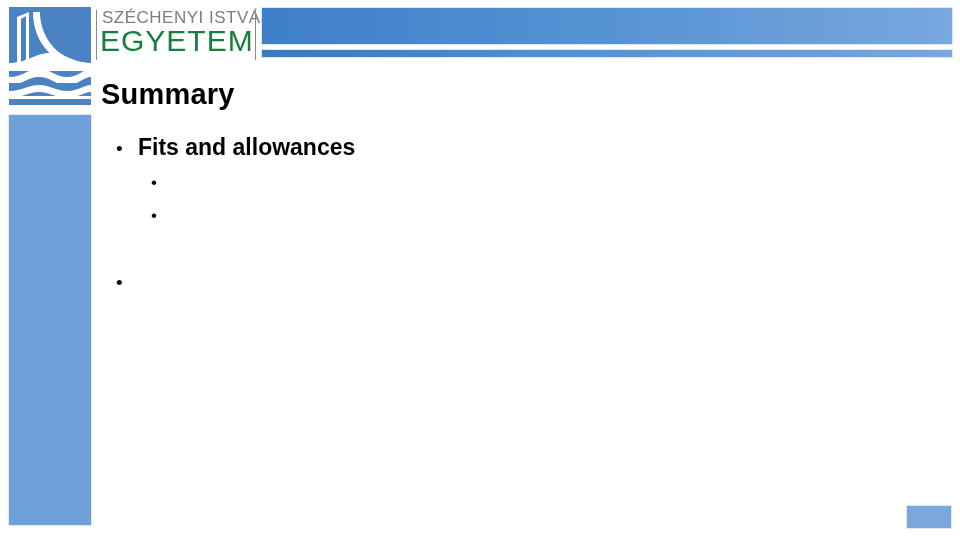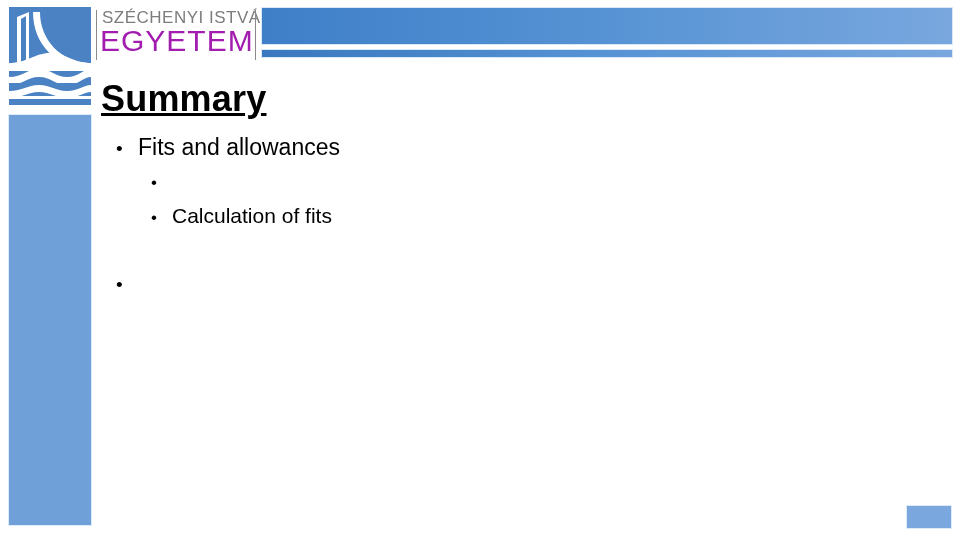--- a/index.html
+++ b/index.html
@@ -46,21 +46,21 @@
     color: #7d7d7d;
     font-family: "Liberation Sans", sans-serif;
     white-space: nowrap;
   }
   .logo-line-bottom {
     position: absolute;
     left: 4px;
     top: 18px;
     font-size: 30px;
     letter-spacing: 1px;
-    color: #a21caf;
+    color: #15803d;
     font-family: "Liberation Sans", sans-serif;
     white-space: nowrap;
   }
   .logo-rule {
     position: absolute;
     width: 1px;
     background: #8a8a8a;
   }
   .logo-rule-left  { left: 0px;   top: 4px;  height: 50px; }
   .logo-rule-right { left: 159px; top: 4px;  height: 50px; }
@@ -104,26 +104,25 @@
     height: 22px;
     background: #7aa8de;
     box-shadow: 0 0 0 1px rgba(219,233,248,0.95);
   }
 
   
   .slide-title {
     position: absolute;
     left: 101px;
     top: 78px;
-    font-size: 36px;
+    font-size: 29px;
     font-weight: bold;
     color: #000000;
     letter-spacing: 0.2px;
     white-space: nowrap;
-    text-decoration: underline;
   }
 
   .content {
     position: absolute;
     left: 101px;
     top: 130px;
     width: 820px;
   }
   .bullet-row {
     display: flex;
@@ -147,21 +146,21 @@
     color: #000000;
   }
   .bullet-row.level1 .bullet-glyph {
     font-size: 19px;
     width: 22px;
   }
   .bullet-row.level2 .bullet-glyph {
     font-size: 17px;
     width: 21px;
   }
-  .bullet-text { flex: 0 0 auto; }
+  .bullet-text { flex: 0 0 auto; font-weight: bold; }
   .spacer-gap { height: 34px; }
 </style>
 </head>
 <body>
 
 <div class="slide">
 
   <div class="logo-mark">
     <svg width="82" height="98" viewBox="0 0 82 98" xmlns="http://www.w3.org/2000/svg">
       <rect x="0" y="0" width="82" height="62" fill="#4a82c4"></rect>
@@ -198,21 +197,20 @@
       <span class="bullet-glyph">•</span>
       <span class="bullet-text">Fits and allowances</span>
     </div>
 
     <div class="bullet-row level2">
       <span class="bullet-glyph">•</span>
     </div>
 
     <div class="bullet-row level2">
       <span class="bullet-glyph">•</span>
-      <span class="bullet-text">Calculation of fits</span>
     </div>
 
     <div class="spacer-gap"></div>
 
     <div class="bullet-row level1">
       <span class="bullet-glyph">•</span>
     </div>
 
   </div>
 

